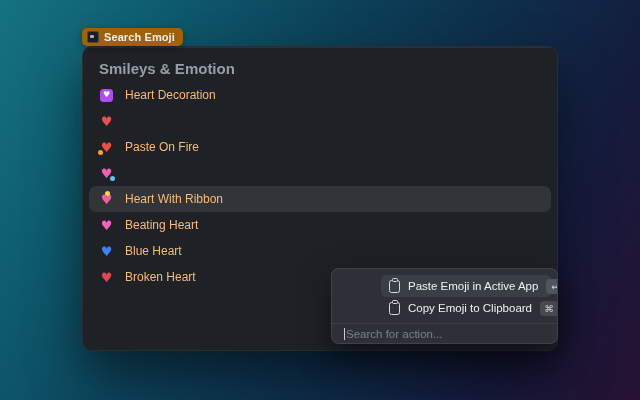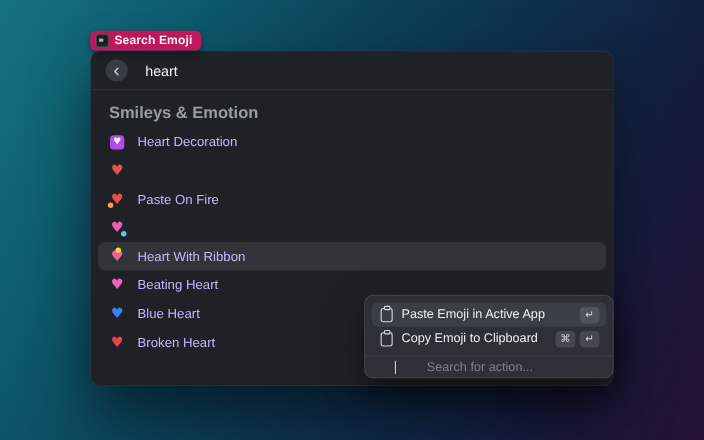--- a/index.html
+++ b/index.html
@@ -14,21 +14,21 @@
   .bg{
     position:absolute;inset:0;z-index:0;
     background:linear-gradient(118deg,
       var(--bg1,#157380) 0%, #0e5d70 18%, #0c4058 42%,
       #0e2c49 62%, #151b3c 80%, var(--bg3,#261132) 100%);
   }
 
   
   .hint-pill{
     position:absolute;left:82px;top:28px;height:18px;z-index:2;
-    background:#be185d;border-radius:5px;
+    background:#a16207;border-radius:5px;
     display:flex;align-items:center;gap:5px;padding:0 8px 0 5px;
     box-shadow:0 2px 6px rgba(0,0,0,.35);
     text-align:center;
   }
   .pill-icon{
     width:10px;height:10px;border-radius:2.5px;background:#1b1e22;
     border:1px solid rgba(255,255,255,.18);position:relative;flex:none;
   }
   .pill-icon::after{
     content:"";position:absolute;left:2px;top:3px;width:4px;height:2.5px;
@@ -62,76 +62,66 @@
     width:15px;height:15px;display:flex;align-items:center;justify-content:center;
     position:relative;flex:none;
   }
   .heart-glyph{font-size:13px;line-height:1;}
   .emoji-icon.boxed{width:13px;height:13px;border-radius:3.5px;margin:0 1px;}
   .emoji-icon.boxed .heart-glyph{font-size:8px;}
   .accent{display:none;position:absolute;width:5px;height:5px;border-radius:50%;}
   .accent.pos-top{top:-1px;left:50%;margin-left:-2px;}
   .accent.pos-bl{bottom:0;left:-1px;}
   .accent.pos-br{bottom:0;right:-1px;}
-  .row-label{font-size:12px;color:#c4b5fd;font-weight:500;}
+  .row-label{font-size:12px;color:#fdba74;font-weight:500;}
 
   
   .action-panel{
     position:absolute;left:331px;top:268px;width:227px;height:76px;z-index:3;
     background:var(--panel-bg,#2d3137);border-radius:8px;box-sizing:border-box;
     border:1px solid rgba(255,255,255,.09);
     box-shadow:0 12px 32px rgba(0,0,0,.55);
     display:flex;flex-direction:column;overflow:hidden;
   }
   .actions{padding:6px 6px 2px;}
   .action-row{
     height:22px;display:flex;align-items:center;gap:8px;
-    padding:0 6px 0 8px;border-radius:5px;cursor:pointer;
+    padding:0 6px 0 8px;border-radius:5px;cursor:pointer;margin-left:43px;
   }
   .action-row.selected{background:#3a3f46;}
   .clip-icon{width:9px;height:11px;border:1.2px solid #d6d9dd;border-radius:2.5px;position:relative;flex:none;}
   .clip-icon::after{
     content:"";position:absolute;left:50%;top:-3px;transform:translateX(-50%);
     width:4px;height:2.5px;background:#2d3137;border:1.2px solid #d6d9dd;border-radius:1.5px;
   }
   .action-row.selected .clip-icon::after{background:#3a3f46;}
   .action-label{font-size:11.5px;color:#eff0f2;font-weight:500;white-space:nowrap;}
   .badges{margin-left:auto;display:flex;gap:4px;}
   .badge{
     min-width:18px;height:15px;border-radius:4px;background:#45494f;
     display:flex;align-items:center;justify-content:center;
     font-size:9.5px;color:#ced1d6;
   }
   .action-row.selected .badge{background:#50555d;}
   .panel-divider{height:1px;background:rgba(255,255,255,.08);margin-top:2px;}
-  .action-search{flex:1;display:flex;align-items:center;padding:0 27px;cursor:text;gap:27px;}
+  .action-search{flex:1;display:flex;align-items:center;padding:0 12px;cursor:text;}
   .caret{width:1px;height:12px;background:#c9cdd3;margin-right:1px;flex:none;}
   .placeholder{font-size:11.5px;color:#7b8189;}
 </style>
 </head>
 <body>
 
 <div class="bg"></div>
 
 <div class="hint-pill">
   <span class="pill-icon"></span>
   <span class="pill-label">Search Emoji</span>
 </div>
 
 <div class="window">
-  <div class="searchbar">
-    <button class="back-btn">
-      <span>
-        <svg width="8" height="8" viewBox="0 0 8 8">
-            <path d="M5.2 1 L2.4 4 L5.2 7" fill="none" stroke="#c9ccd1" stroke-width="1.4" stroke-linecap="round" stroke-linejoin="round"></path>
-          </svg>
-      </span>
-    </button>
-    <div class="search-input">heart</div>
-  </div>
   <div class="divider"></div>
   <div class="section-header">Smileys &amp; Emotion</div>
   <div class="list">
   <div class="row" aria-label="💟 Heart Decoration">
     <span class="emoji-icon boxed" style="background: rgb(176, 77, 238);">
       <span class="heart-glyph glyph" style="color: rgb(255, 255, 255);">♥</span>
 
     </span>
     <span class="row-label">Heart Decoration</span>
   </div>

